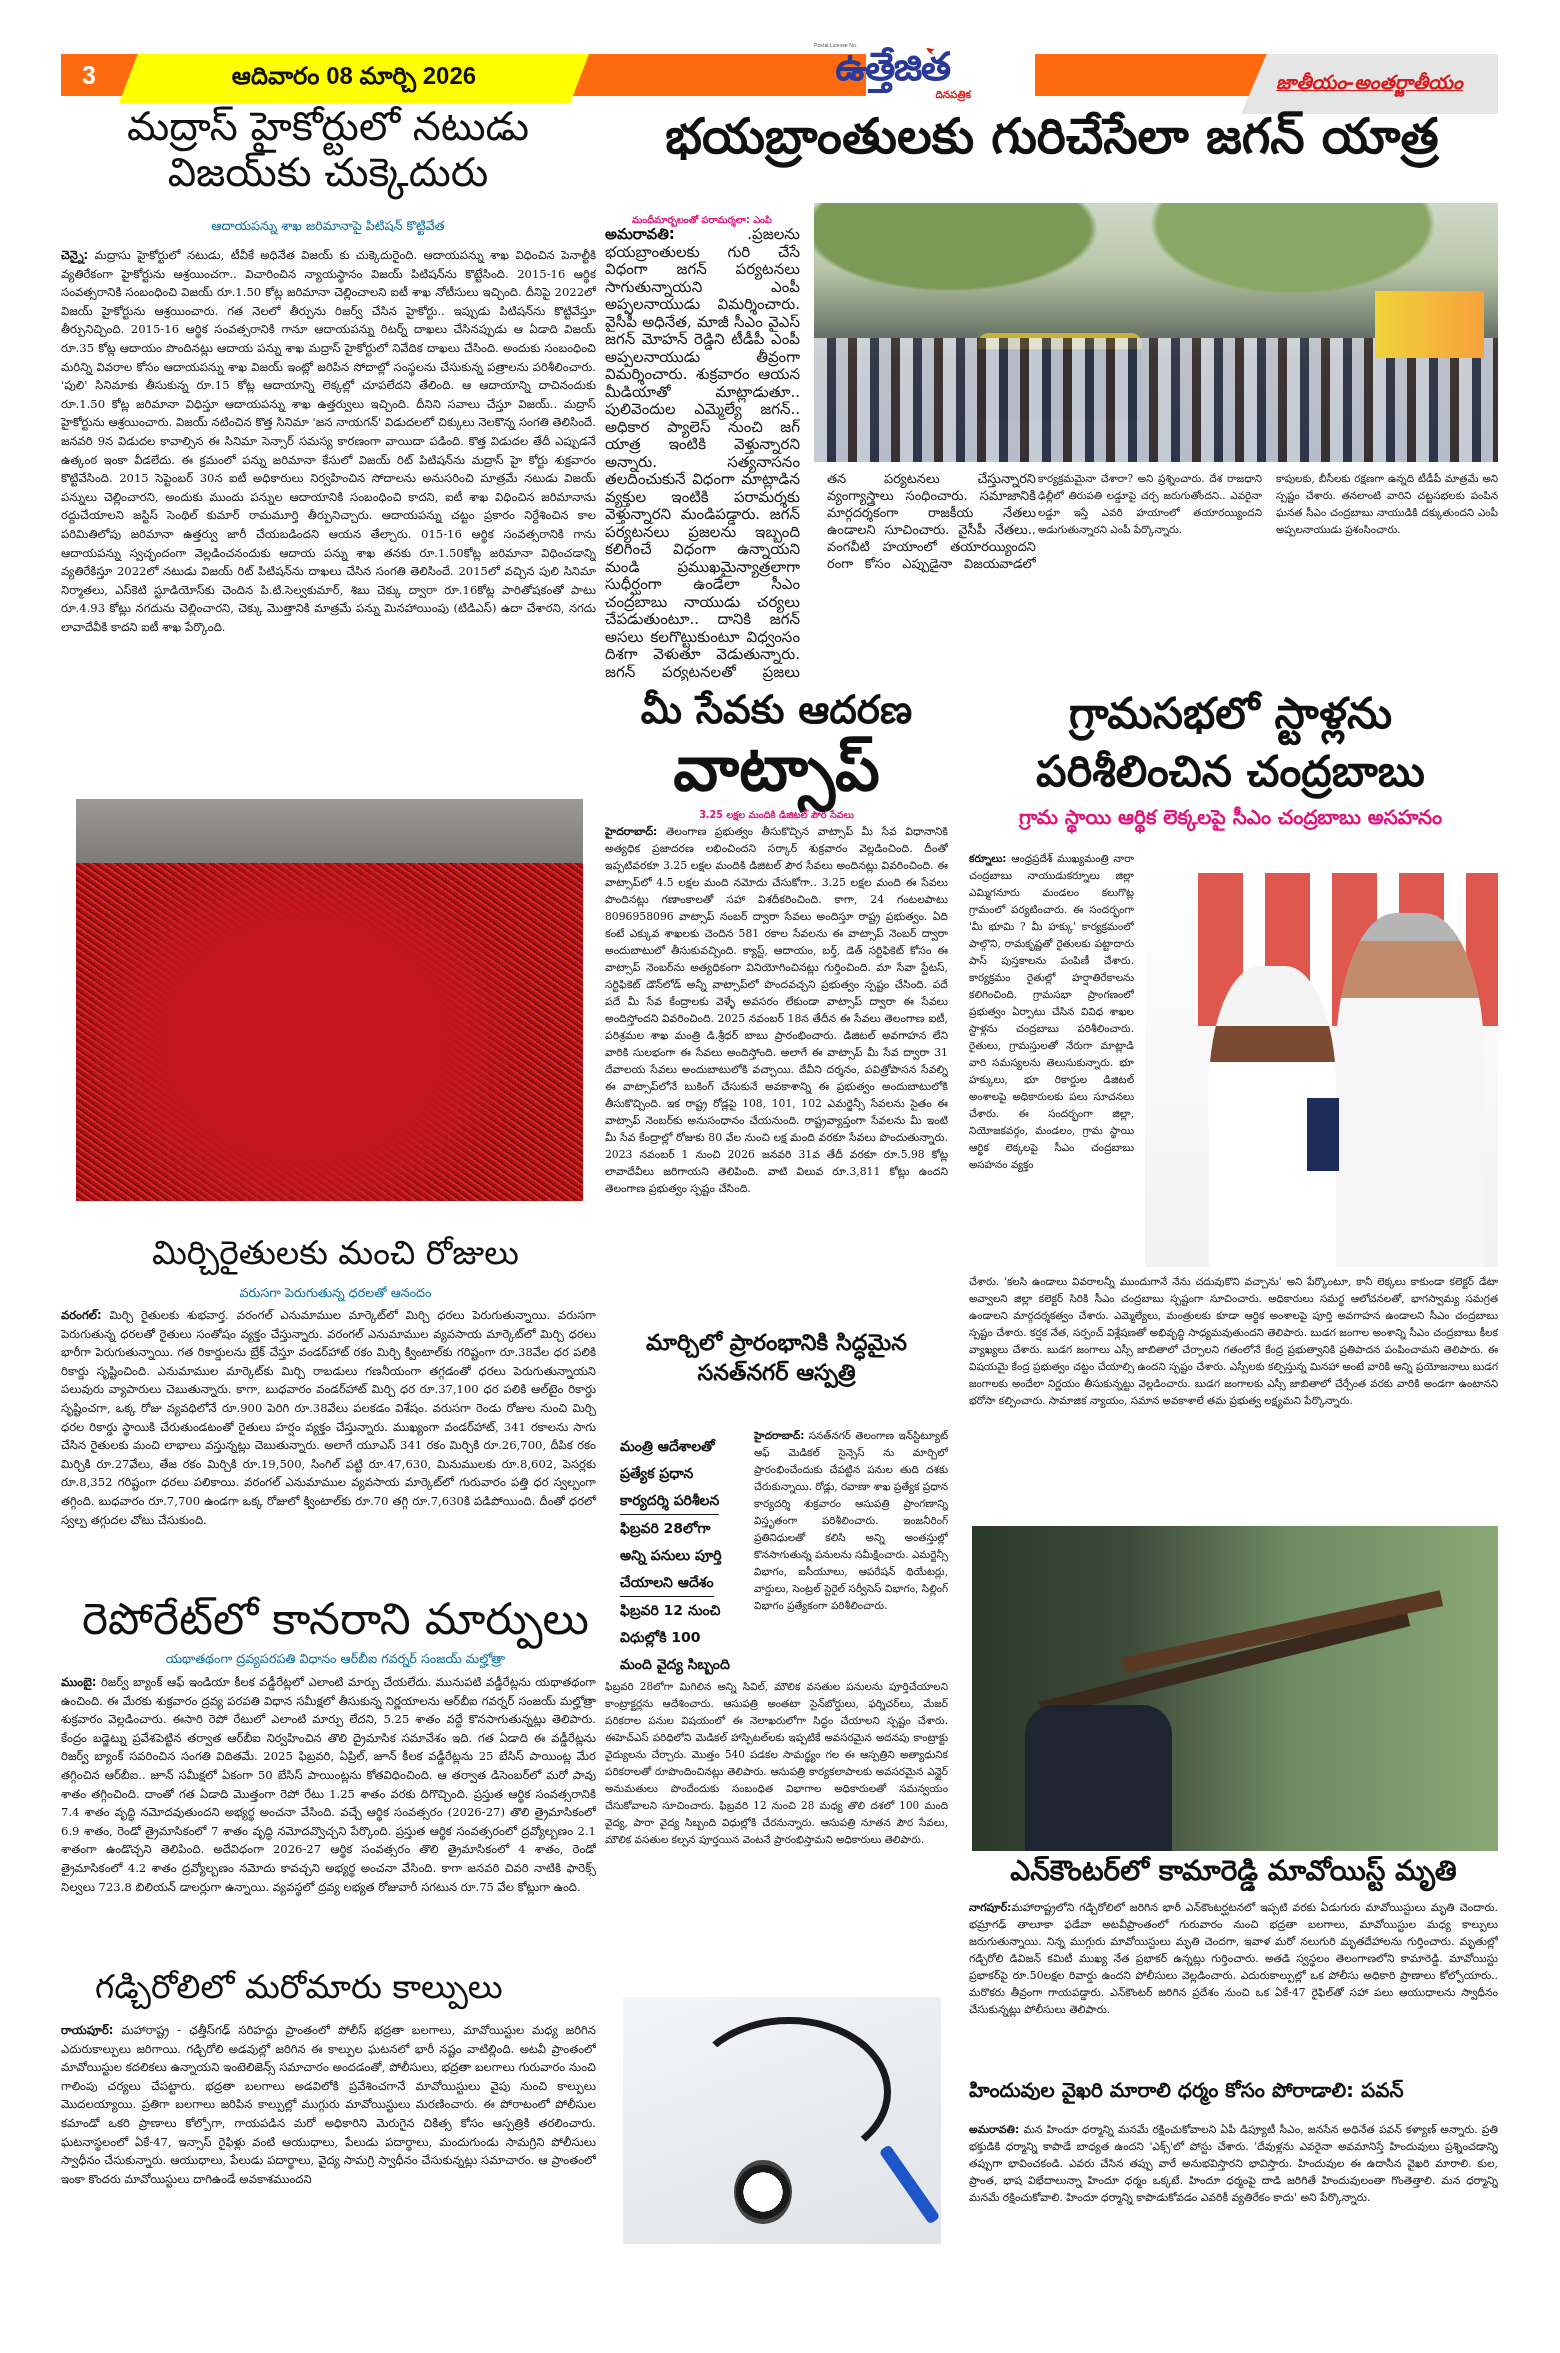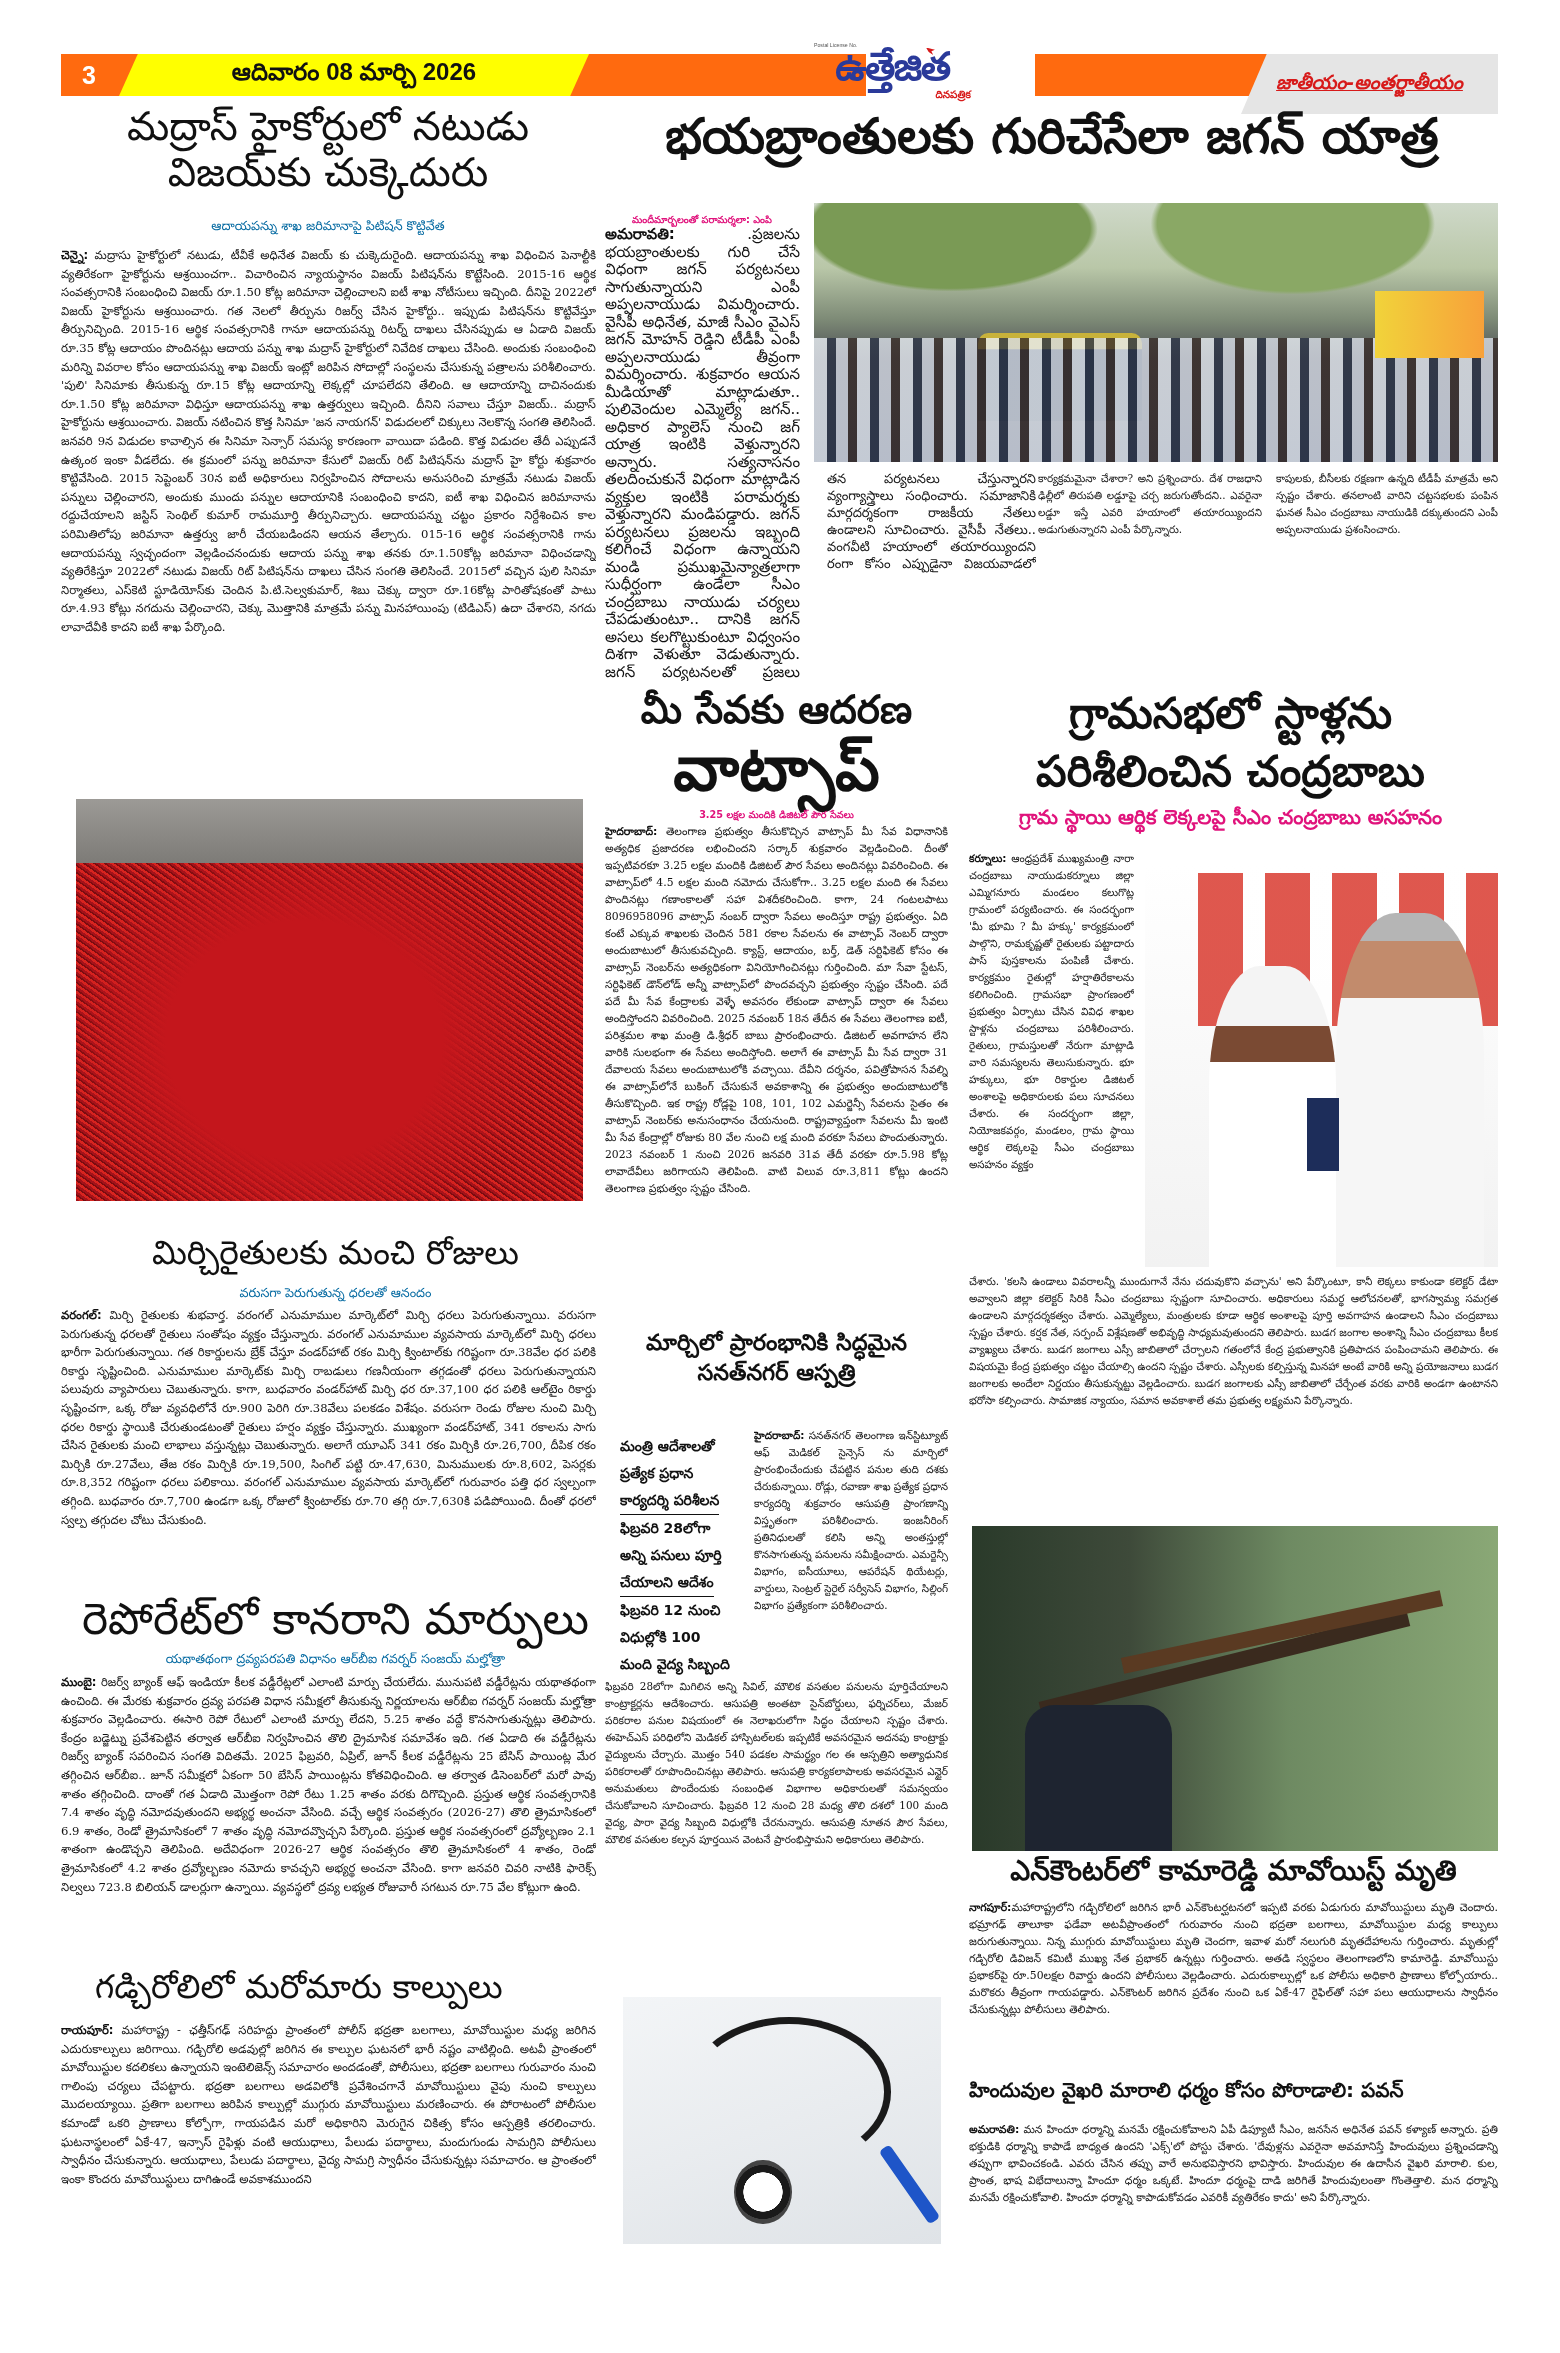--- a/index.html
+++ b/index.html
@@ -2,21 +2,21 @@
 <html style="font-size:12px"><head>
 <meta charset="utf-8">
 <style>
   html, body { margin: 0; padding: 0; background: #ffffff; }
   body { width: 1561px; height: 2354px; position: relative; overflow: hidden;
          font-family: "DejaVu Sans", sans-serif; color: #111; }
   .abs { position: absolute; }
   
   .mh-orange { background: #ff6a0f; }
   .page-no { left: 61px; top: 54px; width: 60px; height: 42px; color: #fff; font: bold 25px "Liberation Sans", sans-serif; display:flex; align-items:center; padding-left: 21px; box-sizing: border-box; }
-  .date-yellow { left: 119px; top: 54px; width: 470px; height: 42px; background:#ffff00; clip-path: polygon(4% 0,100% 0,96% 100%,0 100%); display:flex; align-items:center; justify-content:center; font: bold 24px "Liberation Sans", sans-serif; color:#111; }
+  .date-yellow { left: 119px; top: 54px; width: 470px; height: 49px; background:#ffff00; clip-path: polygon(4% 0,100% 0,96% 100%,0 100%); display:flex; align-items:center; justify-content:center; font: bold 24px "Liberation Sans", sans-serif; color:#111; }
   .logo { left: 814px; top: 46px; width: 157px; height: 60px; text-align:center; }
   .logo .main { font: bold 39px "DejaVu Sans", sans-serif; color:#2a3a9a; letter-spacing: -1.5px; line-height: 42px; }
   .logo .sub { font: bold 10.4px "DejaVu Sans", sans-serif; color:#d71a1a; text-align:right; }
   .logo .tiny { font: 5.2px "Liberation Sans", sans-serif; color:#555; position:absolute; left: 0; top: -4.5px; }
   .bird { position:absolute; left: 112px; top: 1.5px; width: 9px; height: 7.5px; background:#d71a1a; clip-path: polygon(0 0,100% 30%,60% 50%,80% 100%,30% 60%); }
   .sec-orange { left: 1035px; top: 54px; width: 462px; height: 42px; }
   .sec-yellow { left: 1241px; top: 54px; width: 257px; height: 60px; background:#e5e5e5; clip-path: polygon(10% 0,100% 0,100% 100%,0 100%); display:flex; align-items:center; justify-content:center; font: bold 19.4px "DejaVu Sans", sans-serif; color:#d71a1a; font-style: italic; text-decoration: underline; }
 
   
   .h-big { font-family: "DejaVu Sans", sans-serif; font-weight: bold; color:#111; text-align:center; line-height: 1.1; }

